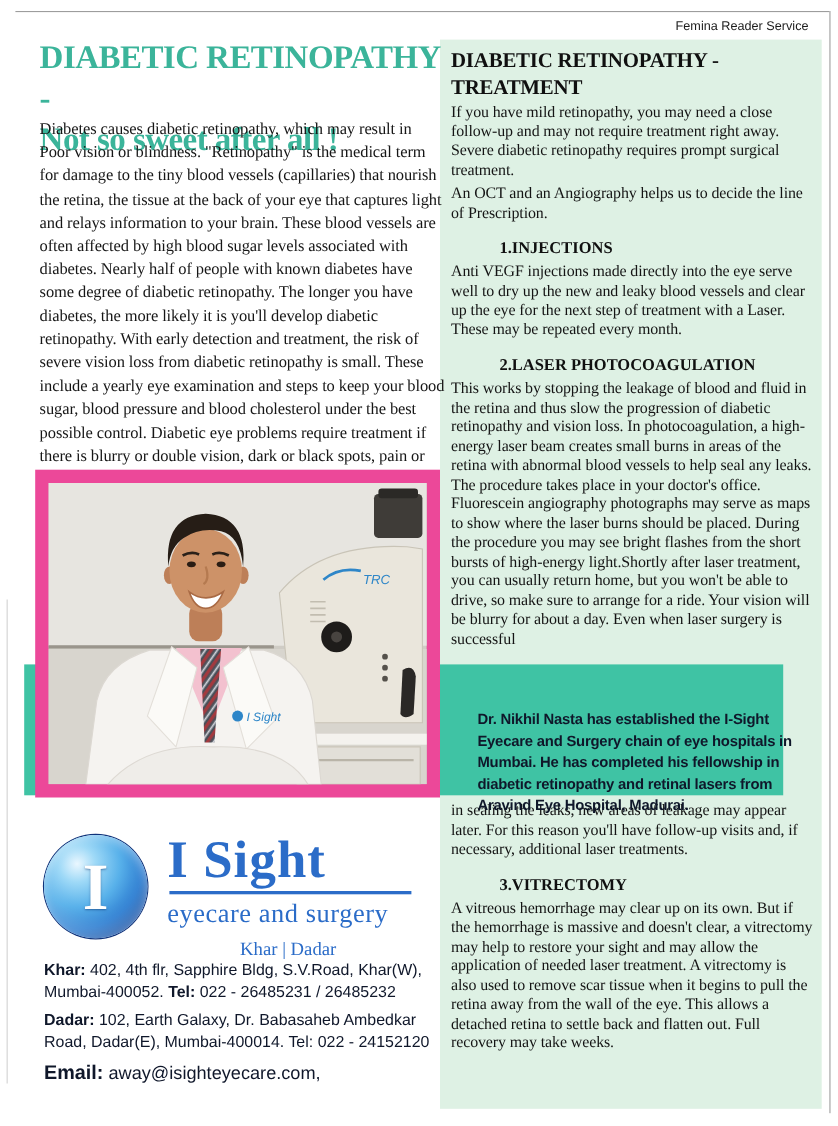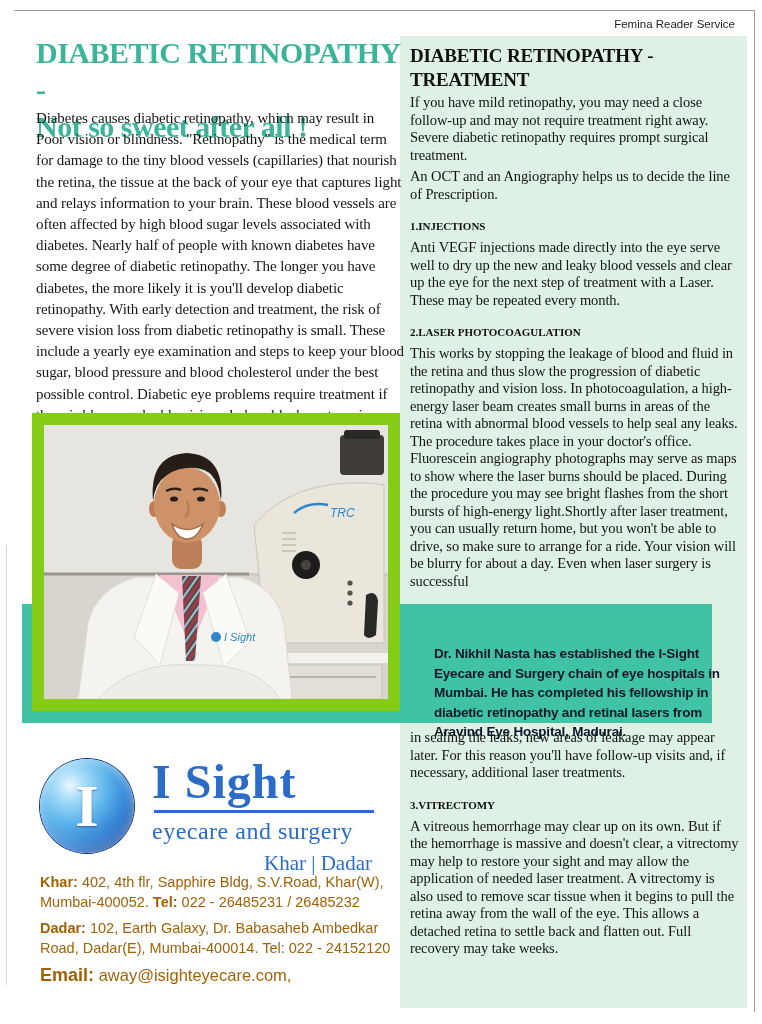--- a/index.html
+++ b/index.html
@@ -23,52 +23,52 @@
   .mint-panel{position:absolute;left:400px;top:36px;width:347px;height:972px;background:var(--panel-mint);}
 
   .teal-band{position:absolute;left:22px;top:604px;width:690px;height:119px;background:var(--band-teal);}
 
   
   .title{position:absolute;left:36px;top:34px;width:370px;color:var(--accent-teal);
     font-weight:bold;font-size:30px;line-height:37px;letter-spacing:-0.5px;}
   .left-intro{position:absolute;left:36px;top:108px;width:368px;font-size:15px;line-height:21.2px;
     letter-spacing:-0.1px;color:#161616;text-align:left;}
 
-  .photo-frame{position:absolute;left:32px;top:413px;width:368px;height:298px;background:#84cc16;
+  .photo-frame{position:absolute;left:32px;top:427px;width:368px;height:298px;background:#ec4899;
     padding:12px;z-index:3;}
   .photo-frame svg{display:block;}
 
   
   .brand{position:absolute;left:40px;top:757px;width:350px;z-index:4;}
   .logo-sphere{position:absolute;left:0;top:2px;width:94px;height:94px;border-radius:50%;
     background:radial-gradient(circle at 32% 28%, #eaf7ff 0%, #9ed9f7 18%, #58b1ea 42%, #2f7fd2 64%, #1b4fa0 82%, #123a80 100%);
     box-shadow:inset 0 -10px 16px rgba(255,255,255,.22), inset 0 4px 8px rgba(255,255,255,.35), 0 0 0 1px #10337a;
     display:flex;align-items:center;justify-content:center;}
   .logo-monogram{color:#ffffff;font-family:"Liberation Serif",serif;font-weight:bold;font-size:60px;line-height:60px;
     text-shadow:0 1px 2px rgba(10,40,100,.5);}
   .brand-text{margin-left:112px;}
   .brand-name{color:var(--logo-blue);font-size:48px;line-height:50px;font-weight:bold;letter-spacing:1px;}
   .brand-rule{width:220px;height:3px;background:var(--logo-blue);margin:3px 0 4px 2px;}
   .brand-tagline{color:var(--logo-blue);font-size:24px;line-height:28px;letter-spacing:.5px;}
-  .brand-locations{color:var(--logo-blue);font-size:21px;line-height:24px;margin-top:6px;width:220px;text-align:right;}
+  .brand-locations{color:var(--logo-blue);font-size:17px;line-height:24px;margin-top:6px;width:220px;text-align:center;}
 
   
   .contact{position:absolute;left:40px;top:872px;width:356px;font-family:"Liberation Sans",sans-serif;
-    font-size:14.5px;line-height:20px;color:#a16207;z-index:4;}
+    font-size:14.5px;line-height:20px;color:#0f172a;z-index:4;}
   .contact p{margin:0 0 6px 0;}
   .contact .lbl{font-weight:bold;}
   .contact .big{font-size:16.5px;line-height:23px;}
   .contact .big .lbl{font-size:18px;}
 
   
   .rc{position:absolute;left:410px;width:330px;color:#141414;z-index:2;}
   .rc-a{top:44px;}
   .rc-b{top:725px;}
   .rc h2{font-size:19px;line-height:23.5px;font-weight:bold;letter-spacing:-0.2px;color:#101010;}
-  .rc h3{font-size:11px;line-height:18px;font-weight:bold;margin-top:14px;color:#101010;}
+  .rc h3{font-size:15px;line-height:18px;font-weight:bold;margin-top:14px;color:#101010;margin-left:44px;}
   .rc p{font-size:14.5px;line-height:17.5px;letter-spacing:-0.1px;margin-top:3px;}
   .rc p.flush{margin-top:4px;}
 
   .callout{position:absolute;left:434px;top:644px;width:294px;z-index:4;
     font-family:"Liberation Sans",sans-serif;font-weight:bold;font-size:13.5px;line-height:19.5px;
     letter-spacing:-0.2px;color:#0f172a;}
 </style>
 </head>
 <body>
 

